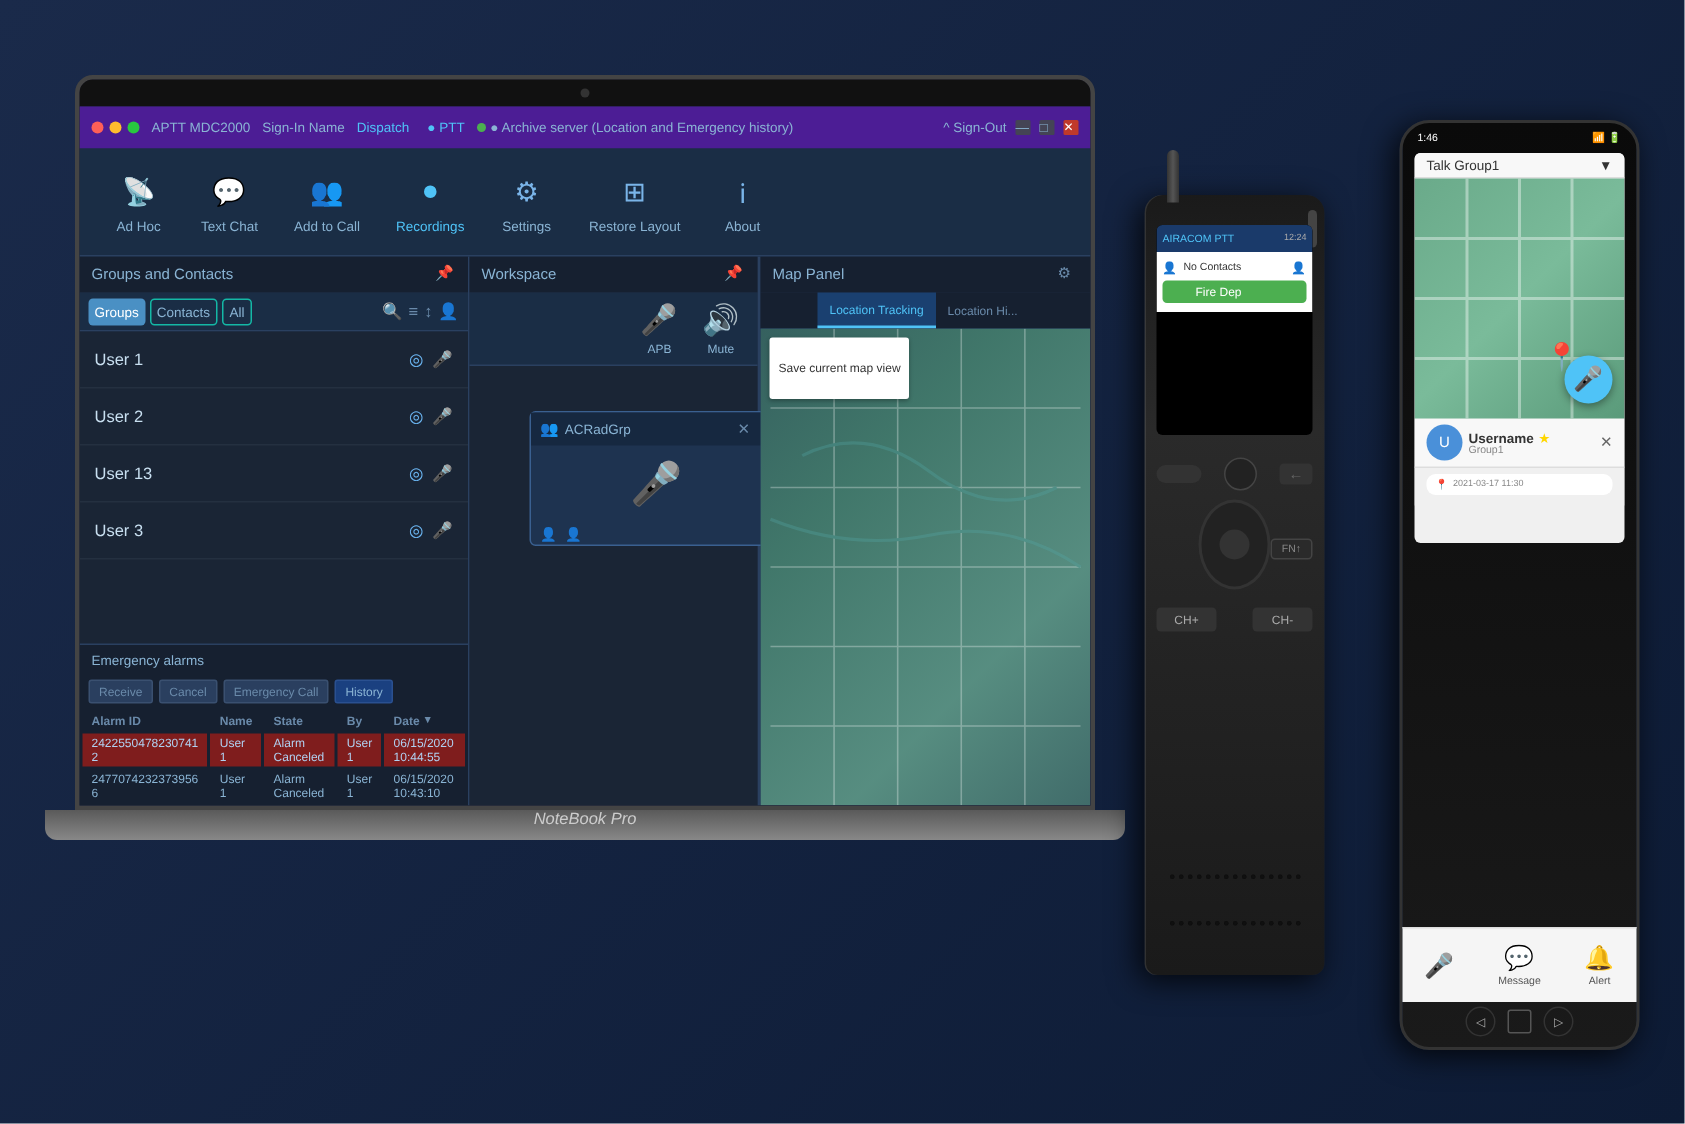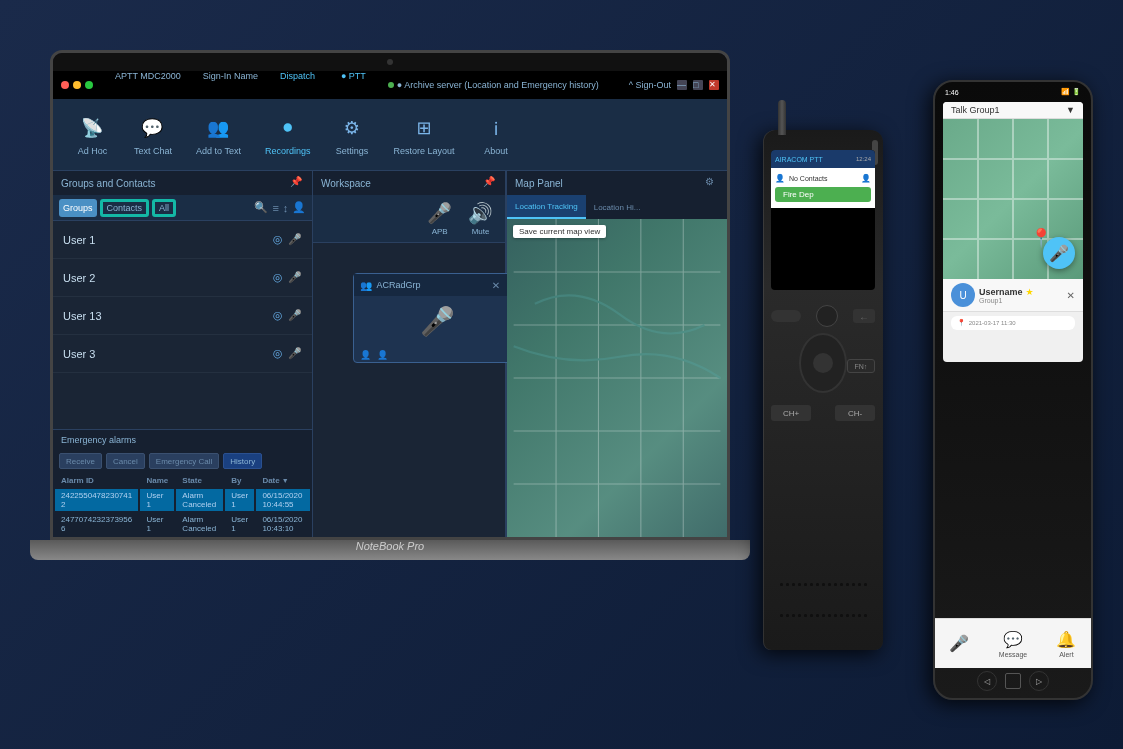--- a/index.html
+++ b/index.html
@@ -67,24 +67,25 @@
       width: 100%;
       height: calc(100% - 18px);
       background: #1e2d47;
       display: flex;
       flex-direction: column;
     }
 
     
     .title-bar {
       height: 28px;
-      background: #000000;
-      display: flex;
+      background: #4c1d95;
+      display: flex;
+      align-items: center;
       padding: 0 8px;
-      gap: 22px;
+      gap: 8px;
       flex-shrink: 0;
     }
     .title-bar-logo {
       display: flex;
       align-items: center;
       gap: 4px;
     }
     .window-dot { width: 8px; height: 8px; border-radius: 50%; }
     .dot-red { background: #ff5f57; }
     .dot-yellow { background: #ffbd2e; }
@@ -208,21 +209,21 @@
     }
     .tab-btn {
       height: 18px;
       padding: 0 4px;
       border-radius: 3px;
       font-size: 9px;
       border: none;
       cursor: pointer;
     }
     .tab-btn.active { background: #4a90c4; color: white; }
-    .tab-btn.inactive { background: transparent; color: #8ab4d4; border: 3px solid #14b8a6; }
+    .tab-btn.inactive { background: transparent; color: #8ab4d4; border: 1px solid #14b8a6; }
     .groups-icons {
       display: flex;
       align-items: center;
       gap: 4px;
       margin-left: auto;
       color: #6a8aaa;
       font-size: 11px;
     }
 
     
@@ -280,21 +281,21 @@
       color: #6a8aaa;
       padding: 2px 6px;
       text-align: left;
       background: #162030;
     }
     .alarms-table td {
       font-size: 8px;
       color: #8ab4d4;
       padding: 2px 6px;
     }
-    .alarm-row-selected { background: #0369a1; }
+    .alarm-row-selected { background: #7f1d1d; }
     .alarm-row-selected td { color: #b0d0f0; }
 
     
     .workspace-panel {
       flex: 1;
       display: flex;
       flex-direction: column;
     }
     .workspace-content {
       flex: 1;
@@ -376,20 +377,21 @@
       display: flex;
       flex-direction: column;
       border-left: 1px solid #2a4060;
     }
     .map-tabs {
       height: 24px;
       background: #162030;
       display: flex;
       align-items: flex-start;
       flex-shrink: 0;
+      padding-left: 38px;
     }
     .map-tab {
       height: 100%;
       padding: 0 8px;
       font-size: 8px;
       display: flex;
       align-items: center;
       cursor: pointer;
     }
     .map-tab.active { background: #1a4070; color: #4fc3f7; border-bottom: 2px solid #4fc3f7; }
@@ -405,21 +407,21 @@
       height: 100%;
       background: linear-gradient(135deg, #3a6a5a 0%, #4a8a6a 30%, #5a9a7a 50%, #6aaa8a 70%, #4a7a6a 100%);
       opacity: 0.7;
     }
     .map-save-btn {
       position: absolute;
       top: 6px;
       left: 6px;
       background: white;
       border-radius: 2px;
-      padding: 2px 6px;
+      padding: 16px 6px;
       font-size: 8px;
       color: #333;
       cursor: pointer;
       box-shadow: 0 1px 3px rgba(0,0,0,0.3);
     }
     .map-grid {
       position: absolute;
       top: 0; left: 0; right: 0; bottom: 0;
     }
     .map-grid svg { width: 100%; height: 100%; opacity: 0.3; }
@@ -465,21 +467,21 @@
       display: flex;
       align-items: center;
       gap: 4px;
       padding: 2px 0;
     }
     .radio-contacts-icon { font-size: 8px; color: #666; }
     .radio-contacts-text { font-size: 7px; color: #333; }
     .radio-fire-btn {
       background: #4CAF50;
       border-radius: 3px;
-      padding: 3px 8px;
+      padding: 3px 22px;
       font-size: 8px;
       color: white;
       margin: 2px 0;
     }
     .radio-buttons-area {
       position: absolute;
       top: 175px;
       left: 8px;
       right: 8px;
     }
@@ -770,21 +772,21 @@
         <div class="toolbar-item">
           <div class="toolbar-icon">📡</div>
           <span class="toolbar-label">Ad Hoc</span>
         </div>
         <div class="toolbar-item">
           <div class="toolbar-icon">💬</div>
           <span class="toolbar-label">Text Chat</span>
         </div>
         <div class="toolbar-item">
           <div class="toolbar-icon">👥</div>
-          <span class="toolbar-label">Add to Text</span>
+          <span class="toolbar-label">Add to Call</span>
         </div>
         <div class="toolbar-item active">
           <div class="toolbar-icon">⏺</div>
           <span class="toolbar-label">Recordings</span>
         </div>
         <div class="toolbar-item">
           <div class="toolbar-icon">⚙</div>
           <span class="toolbar-label">Settings</span>
         </div>
         <div class="toolbar-item">

